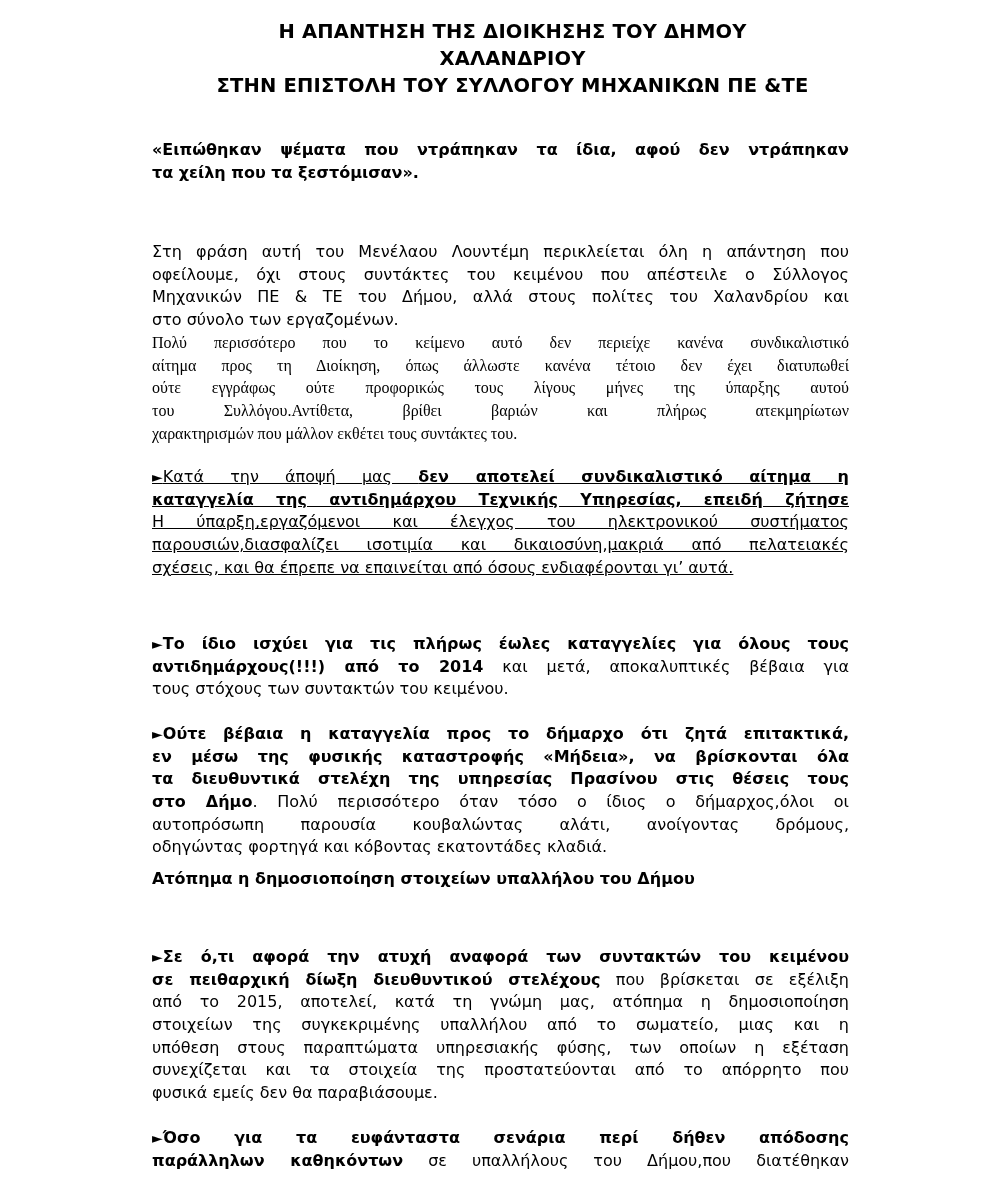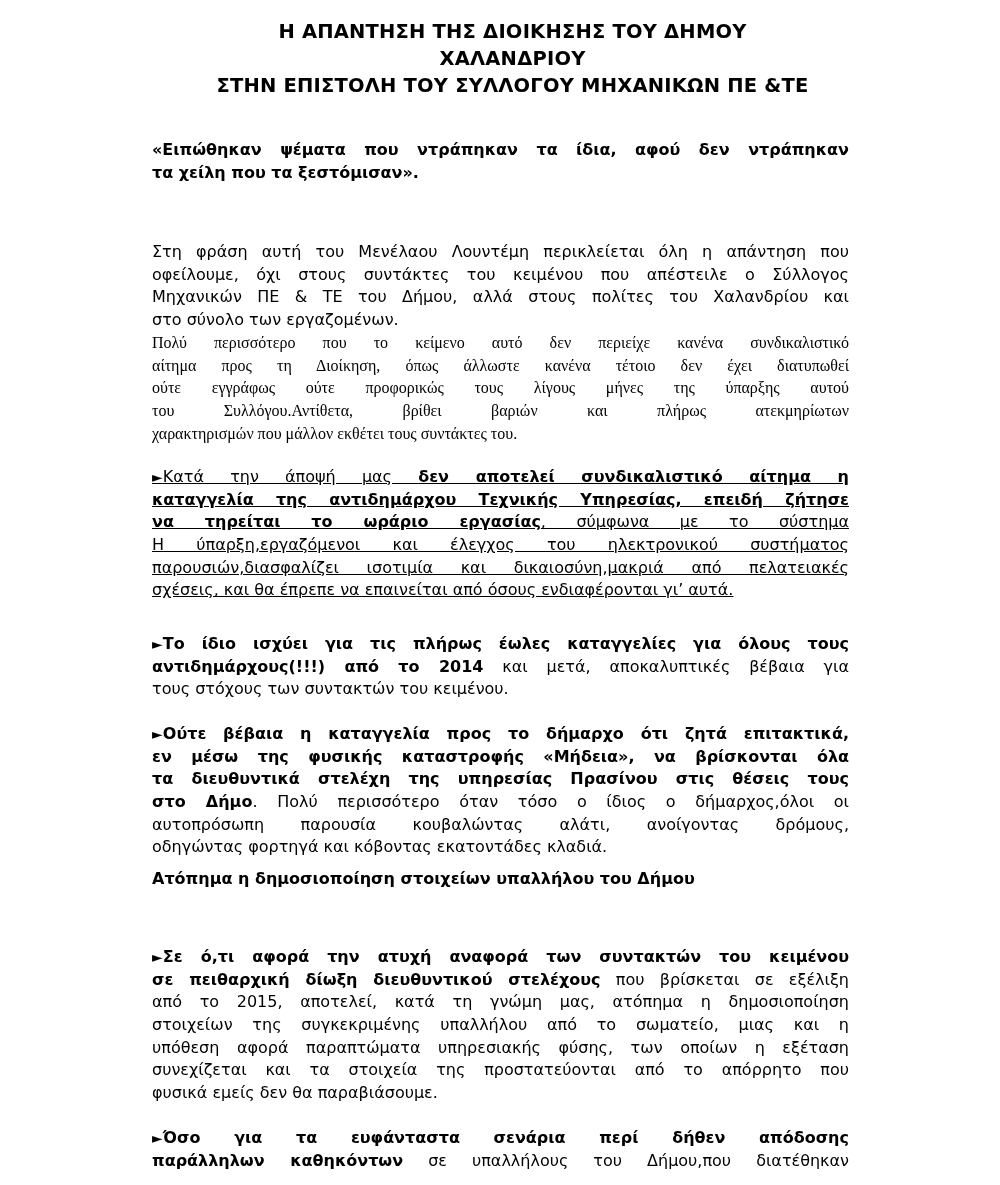--- a/index.html
+++ b/index.html
@@ -41,21 +41,20 @@
     <span class="line">Πολύ περισσότερο που το κείμενο αυτό δεν περιείχε κανένα συνδικαλιστικό</span>
     <span class="line">αίτημα προς τη Διοίκηση, όπως άλλωστε κανένα τέτοιο δεν έχει διατυπωθεί</span>
     <span class="line">ούτε εγγράφως ούτε προφορικώς τους λίγους μήνες της ύπαρξης αυτού</span>
     <span class="line">του Συλλόγου.Αντίθετα, βρίθει βαριών και πλήρως ατεκμηρίωτων</span>
     <span class="line last">χαρακτηρισμών που μάλλον εκθέτει τους συντάκτες του.</span>
   </div>
 
   <div class="p" style="top:466px;text-decoration:underline;">
     <span class="line"><span class="arrow">►</span><span>Κατά την άποψή μας </span><b>δεν αποτελεί συνδικαλιστικό αίτημα η</b></span>
     <span class="line"><b>καταγγελία της αντιδημάρχου Τεχνικής Υπηρεσίας, επειδή ζήτησε</b></span>
-    <span class="line"><b>να τηρείται το ωράριο εργασίας</b><span>, σύμφωνα με το σύστημα</span></span>
     <span class="line">Η ύπαρξη,εργαζόμενοι και έλεγχος του ηλεκτρονικού συστήματος</span>
     <span class="line">παρουσιών,διασφαλίζει ισοτιμία και δικαιοσύνη,μακριά από πελατειακές</span>
     <span class="line last">σχέσεις, και θα έπρεπε να επαινείται από όσους ενδιαφέρονται γι’ αυτά.</span>
   </div>
 
   <div class="p" style="top:633px;">
     <span class="line"><span class="arrow">►</span><b>Το ίδιο ισχύει για τις πλήρως έωλες καταγγελίες για όλους τους</b></span>
     <span class="line"><b>αντιδημάρχους(!!!) από το 2014</b><span> και μετά, αποκαλυπτικές βέβαια για</span></span>
     <span class="line last">τους στόχους των συντακτών του κειμένου.</span>
   </div>
@@ -69,21 +68,21 @@
     <span class="line last">οδηγώντας φορτηγά και κόβοντας εκατοντάδες κλαδιά.</span>
   </div>
 
   <div class="heading" style="top:868px;">Ατόπημα η δημοσιοποίηση στοιχείων υπαλλήλου του Δήμου</div>
 
   <div class="p" style="top:946px;">
     <span class="line"><span class="arrow">►</span><b>Σε ό,τι αφορά την ατυχή αναφορά των συντακτών του κειμένου</b></span>
     <span class="line"><b>σε πειθαρχική δίωξη διευθυντικού στελέχους</b><span> που βρίσκεται σε εξέλιξη</span></span>
     <span class="line">από το 2015, αποτελεί, κατά τη γνώμη μας, ατόπημα η δημοσιοποίηση</span>
     <span class="line">στοιχείων της συγκεκριμένης υπαλλήλου από το σωματείο, μιας και η</span>
-    <span class="line">υπόθεση αφορά παραπτώματα υπηρεσιακής φύσης, των οποίων η εξέταση</span>
+    <span class="line">υπόθεση στους παραπτώματα υπηρεσιακής φύσης, των οποίων η εξέταση</span>
     <span class="line">συνεχίζεται και τα στοιχεία της προστατεύονται από το απόρρητο που</span>
     <span class="line last">φυσικά εμείς δεν θα παραβιάσουμε.</span>
   </div>
 
   <div class="p" style="top:1127px;">
     <span class="line"><span class="arrow">►</span><b>Όσο για τα ευφάνταστα σενάρια περί δήθεν απόδοσης</b></span>
     <span class="line"><b>παράλληλων καθηκόντων</b><span> σε υπαλλήλους του Δήμου,που διατέθηκαν</span></span>
   </div>
 
 </div>

